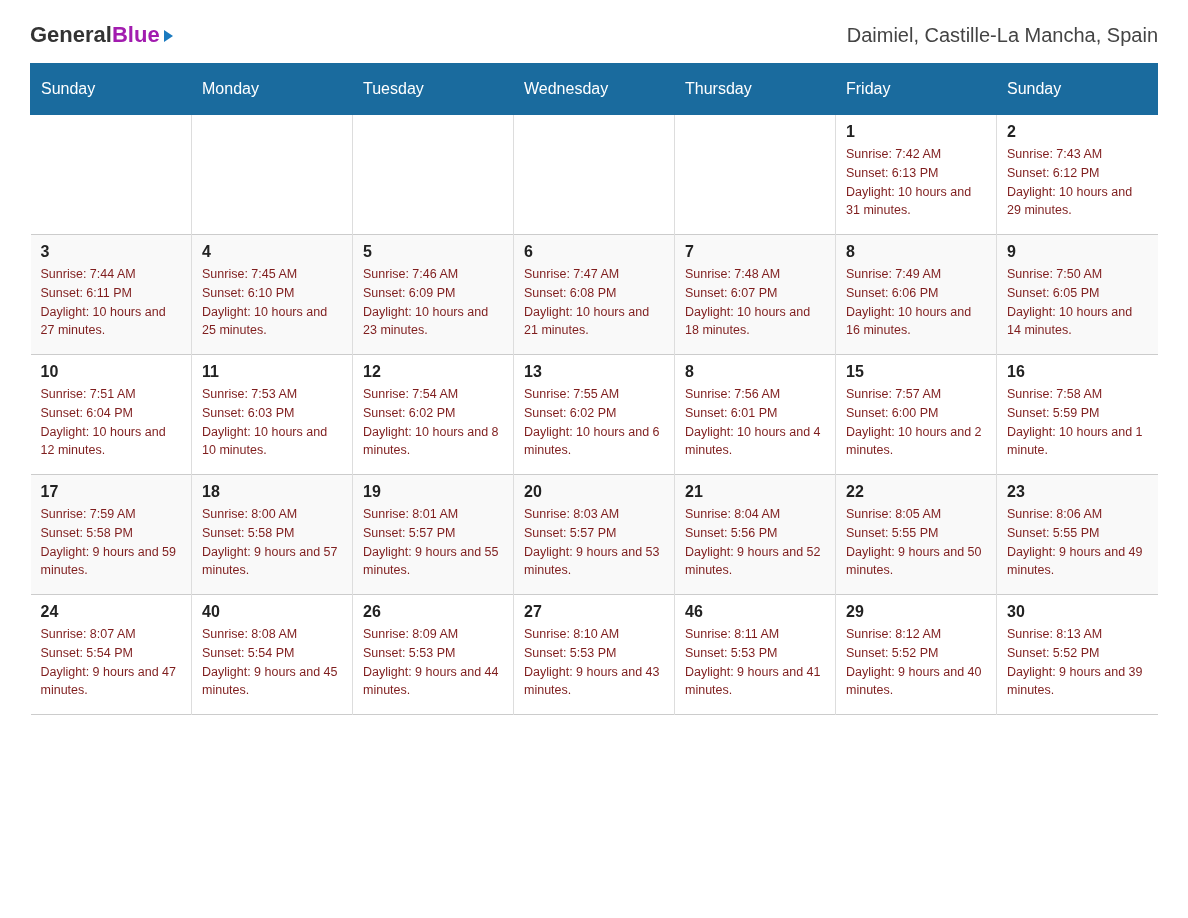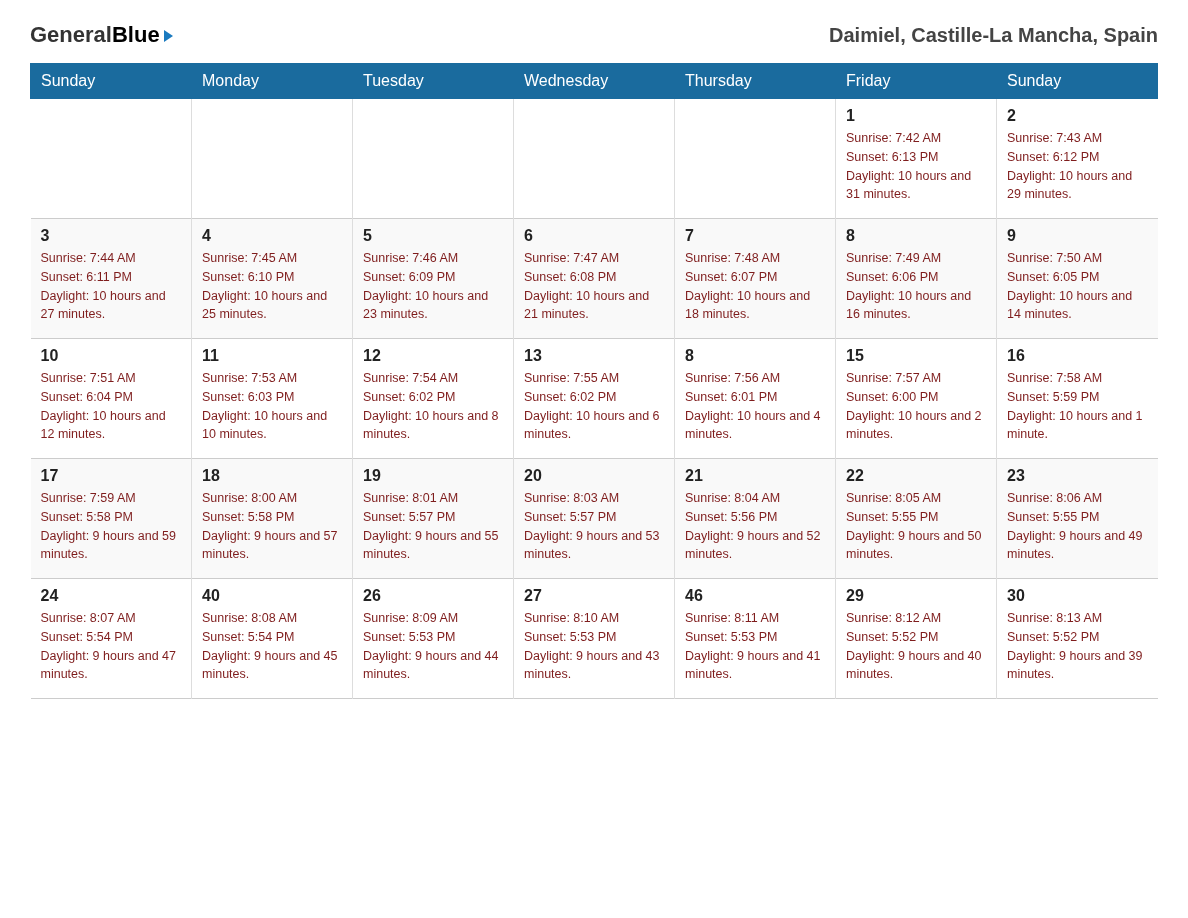--- a/index.html
+++ b/index.html
@@ -24,21 +24,21 @@
     }
     .logo-general {
       font-size: 22px;
       font-weight: bold;
       color: #333;
       line-height: 1;
     }
     .logo-blue {
       font-size: 22px;
       font-weight: bold;
-      color: #000000;
+      color: #a21caf;
       line-height: 1;
       display: flex;
       align-items: center;
       gap: 2px;
     }
     .logo-arrow {
       width: 0;
       height: 0;
       border-left: 9px solid #1a7abf;
       border-top: 6px solid transparent;
@@ -51,37 +51,37 @@
       text-align: right;
     }
     .title-block h1 {
       font-size: 48px;
       font-weight: bold;
       color: #222;
       line-height: 1.1;
     }
     .title-block h2 {
       font-size: 20px;
-      font-weight: bold;
+      font-weight: normal;
       color: #444;
       margin-top: 4px;
     }
     table {
       width: 100%;
       border-collapse: collapse;
       table-layout: fixed;
     }
     thead tr {
       background: #1a6b9e;
     }
     thead th {
       color: #fff;
       font-size: 16px;
       font-weight: normal;
-      padding: 8px 10px;
+      padding: 16px 10px;
       text-align: left;
       border: 1px solid #1a6b9e;
     }
     tbody tr {
       border-bottom: 1px solid #ccc;
     }
     tbody td {
       vertical-align: top;
       padding: 8px 10px;
       font-size: 13px;

